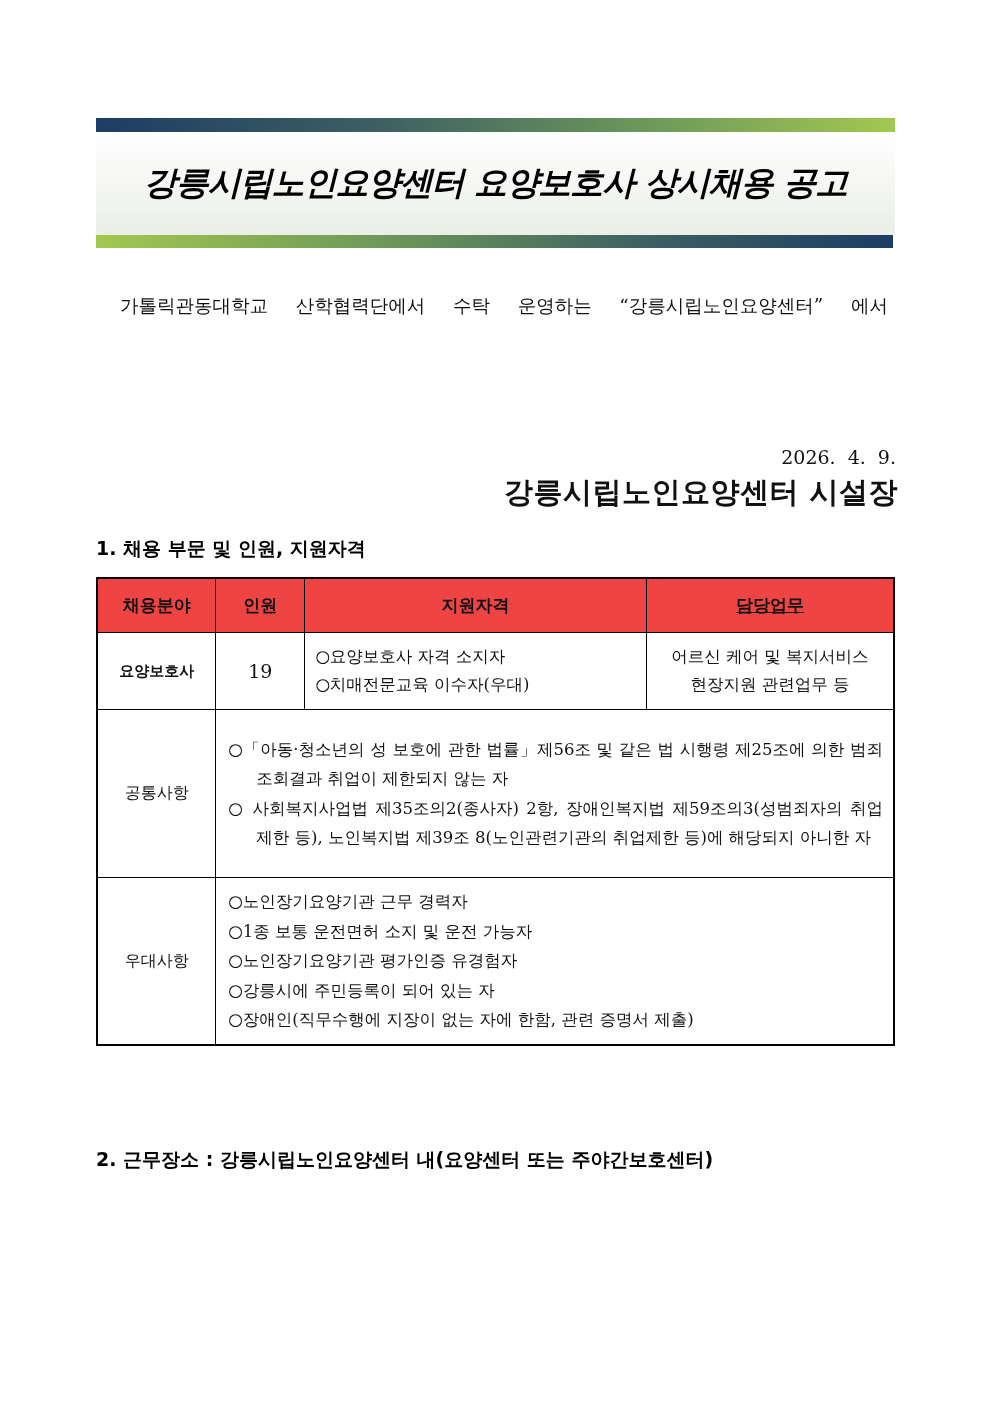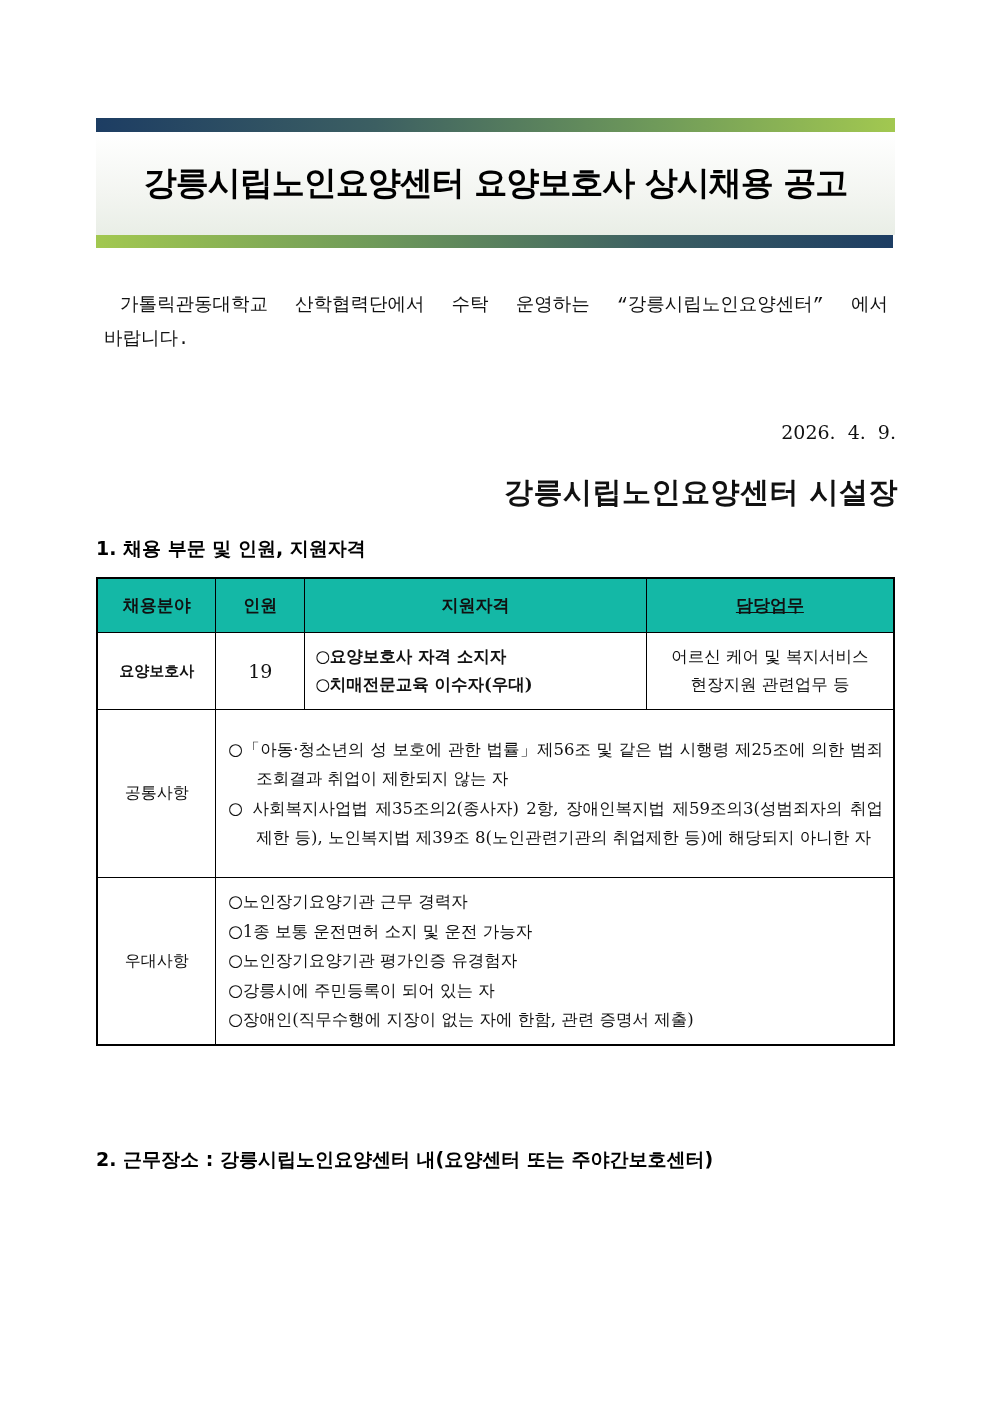--- a/index.html
+++ b/index.html
@@ -8,42 +8,42 @@
   .banner { position: absolute; left: 96px; top: 118px; width: 799px; height: 131px; }
   .band-top { position: absolute; left: 0; top: 0; width: 799px; height: 14px;
               background: linear-gradient(90deg, #1d3d63 0%, #3c5f62 35%, #6f9a5a 70%, #a2c850 100%); }
   .band-mid { position: absolute; left: 0; top: 14px; width: 799px; height: 103px;
               background: linear-gradient(180deg, #ffffff 0%, #f3f5f1 60%, #e9eee6 100%); }
   .band-bot { position: absolute; left: 0; top: 117px; width: 797px; height: 13px;
               background: linear-gradient(90deg, #a2c850 0%, #6f9a5a 35%, #3c5f62 70%, #1d3d63 100%); }
   .title { position: absolute; left: 0; top: 14px; width: 799px; height: 103px;
            display: flex; align-items: center; justify-content: center;
            font-family: "DejaVu Sans", "Liberation Sans", sans-serif; font-weight: bold;
-           font-size: 33px; letter-spacing: -1px; color: #000; }
+           font-size: 33px; letter-spacing: -1px; color: #000; font-style: italic; }
   .intro { position: absolute; left: 104px; top: 289px; width: 784px;
-           font-size: 18.5px; line-height: 34px; text-align: justify; text-align-last: left; font-family: Liberation Mono, monospace; }
+           font-size: 18.5px; line-height: 34px; text-align: justify; text-align-last: left; }
   .intro .l1 { display: block; text-indent: 16px; text-align: justify; text-align-last: justify; }
   .intro .l2 { display: block; text-align: justify; text-align-last: justify; }
   .intro .l3 { display: block; }
-  .date { position: absolute; right: 96px; top: 421px; font-size: 19px; word-spacing: 6px; }
+  .date { position: absolute; right: 96px; top: 446px; font-size: 19px; word-spacing: 6px; }
   .signer { position: absolute; right: 94px; top: 473px; font-size: 29px; font-weight: bold; letter-spacing: 0.5px; text-align: center; }
   .sec-title { position: absolute; left: 96px; font-family: "DejaVu Sans", "Liberation Sans", sans-serif;
                font-size: 19px; font-weight: bold; color: #000; }
   .sec1 { top: 536px; }
   .sec2 { top: 1147px; }
   table.recruit { position: absolute; left: 96px; top: 577px; width: 799px; border-collapse: collapse;
                   border: 2px solid #000; font-size: 16.5px; }
   table.recruit td, table.recruit th { border: 1px solid #000; padding: 0; }
-  table.recruit th { background: #14b8a6; height: 53px; font-family: "DejaVu Sans", "Liberation Sans", sans-serif;
+  table.recruit th { background: #ef4444; height: 53px; font-family: "DejaVu Sans", "Liberation Sans", sans-serif;
                      font-weight: bold; font-size: 17px; }
   .c1 { width: 112px; } .c2 { width: 84px; } .c3 { width: 325px; } .c4 { width: 235px; text-decoration: underline; }
   .r1 td { height: 76px; }
   .bold-sans { font-family: "DejaVu Sans", "Liberation Sans", sans-serif; font-weight: bold; font-size: 15px; text-align: center; }
   .cnt { font-size: 19px; text-align: center; }
-  .qual { padding-left: 10px !important; line-height: 28px; font-weight: bold; }
+  .qual { padding-left: 10px !important; line-height: 28px; }
   .duty { text-align: center; line-height: 28px; }
   .side-label { text-align: center; font-size: 16px; }
   .r2 td { height: 167px; }
   .r3 td { height: 166px; }
   .common { padding: 0 10px 0 12px !important; line-height: 29.5px; text-align: justify; }
   .common .item { display: block; }
   .common .hang { padding-left: 28px; text-indent: -28px; }
   .pref { padding-left: 12px !important; line-height: 29.5px; }
   .pref .item { display: block; }
 </style>
@@ -52,21 +52,20 @@
 
 <div class="banner">
   <div class="band-top"></div>
   <div class="band-mid"></div>
   <div class="band-bot"></div>
   <div class="title">강릉시립노인요양센터 요양보호사 상시채용 공고</div>
 </div>
 
 <div class="intro">
   <span class="l1">가톨릭관동대학교 산학협력단에서 수탁 운영하는 “강릉시립노인요양센터” 에서</span>
-  <span class="l3">바랍니다.</span>
 </div>
 
 <div class="date">2026. 4. 9.</div>
 <div class="signer">강릉시립노인요양센터 시설장</div>
 
 <div class="sec-title sec1">1. 채용 부문 및 인원, 지원자격</div>
 
 <table class="recruit">
   <tbody>
       <tr>

